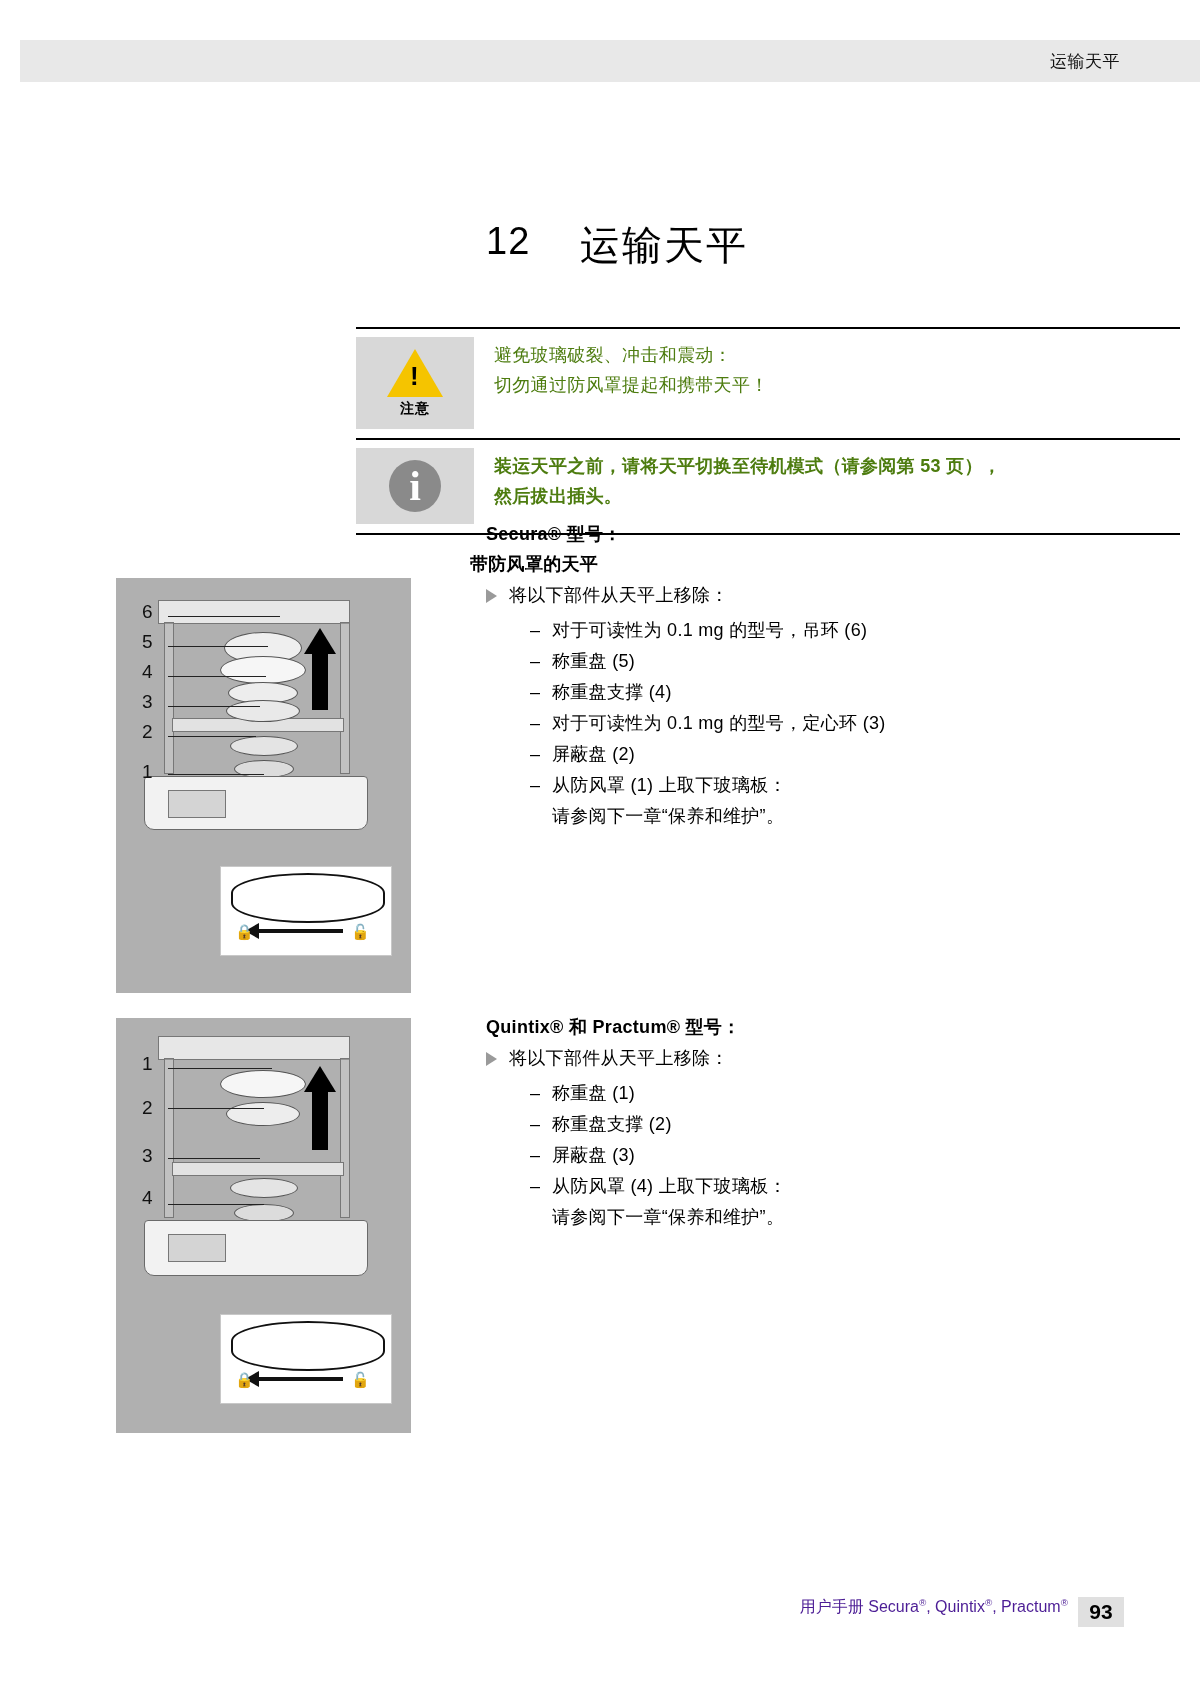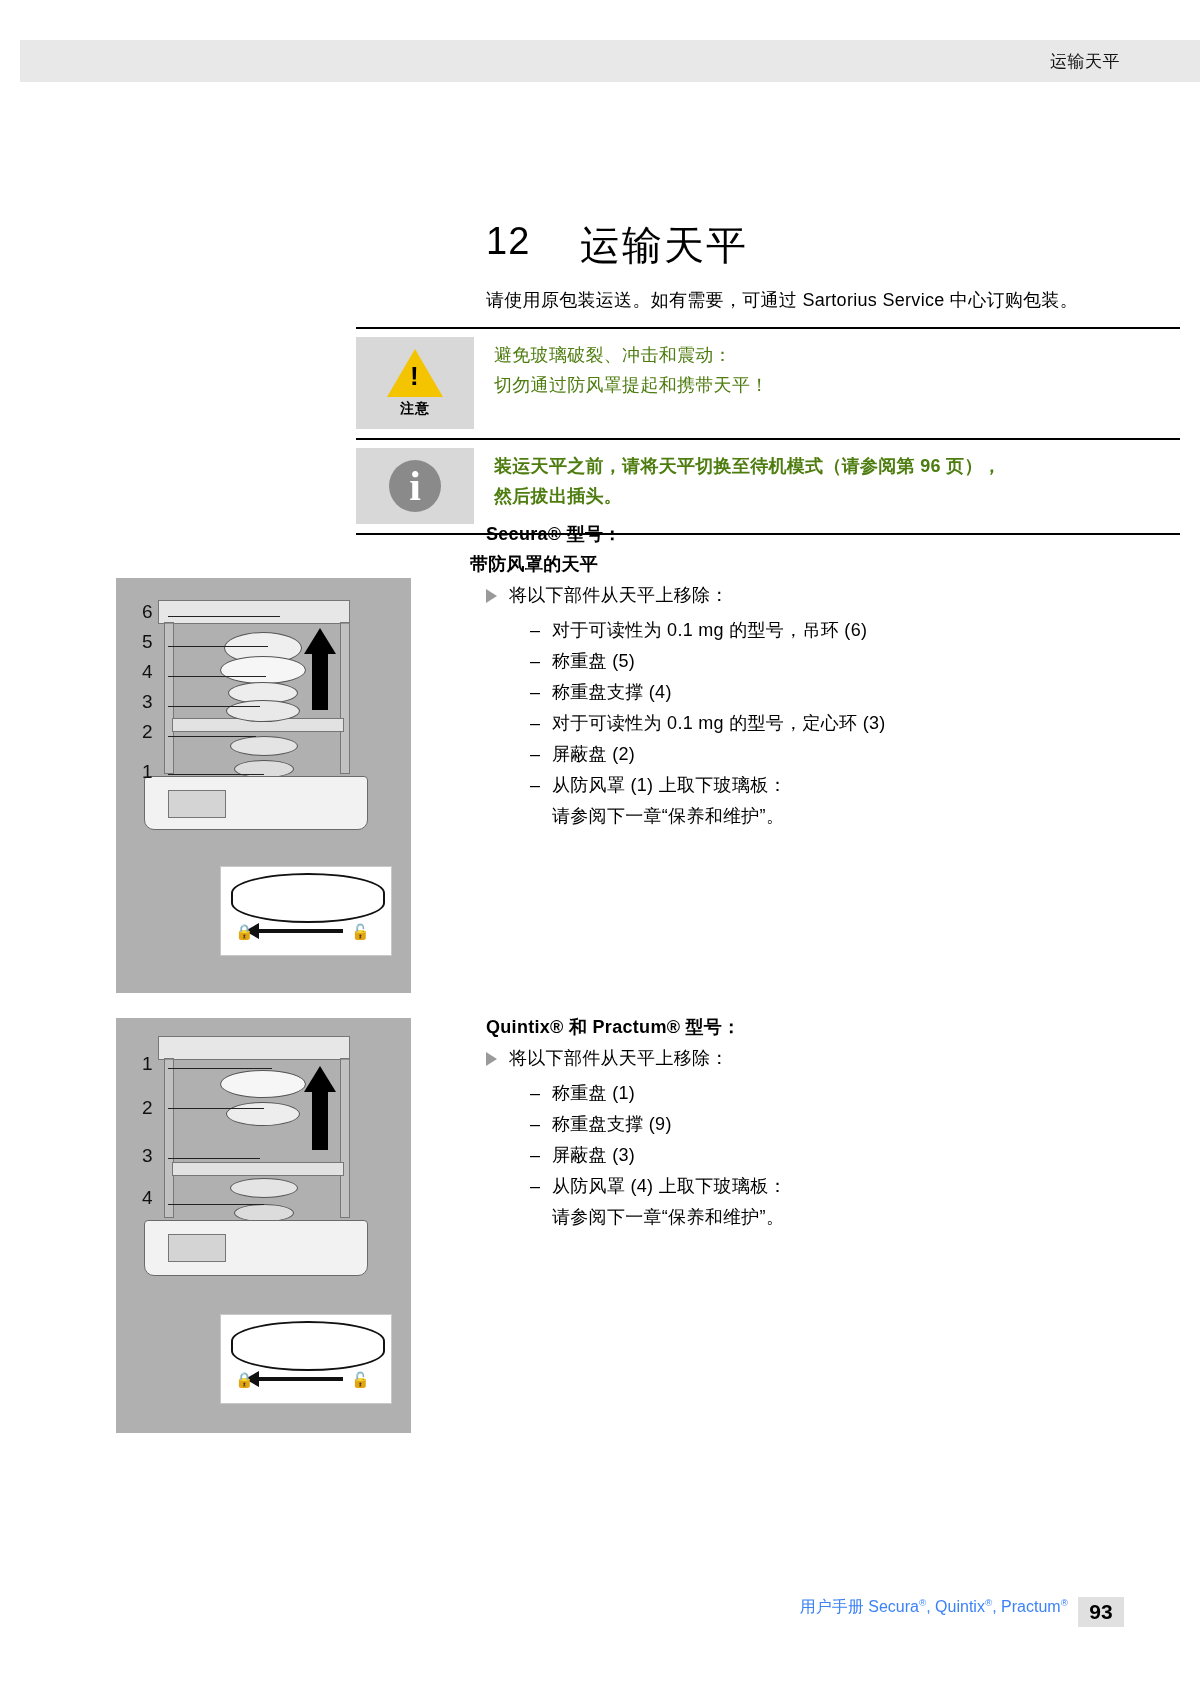--- a/index.html
+++ b/index.html
@@ -230,21 +230,21 @@
   .dash-list div { white-space: nowrap; }
   .dash { display: inline-block; width: 22px; }
   .indent2 { padding-left: 22px; }
 
   
   .footer-text {
     position: absolute;
     right: 152px;
     bottom: 79px;
     font-size: 16px;
-    color: #3b82f6;
+    color: #4c1d95;
   }
   .page-box {
     position: absolute;
     right: 96px;
     bottom: 70px;
     width: 46px;
     height: 30px;
     background: #e0e0e0;
     display: flex;
     align-items: center;
@@ -257,40 +257,39 @@
 </head>
 <body>
 
 <div class="page">
 
   <div class="header-bar"></div>
   <div class="header-title">运输天平</div>
 
   <div class="chapter-num">12</div>
   <div class="chapter-title">运输天平</div>
-  <div class="intro-line">请使用原包装运送。如有需要，可通过 Sartorius Service 中心订购包装。</div>
 
   <div class="rule r1"></div>
   <div class="rule r2"></div>
   <div class="rule r3"></div>
 
   <div class="icon-box warn">
     <div class="warn-tri"></div>
     <div class="warn-label">注意</div>
   </div>
   <div class="notice-text warn-text">
     <div>避免玻璃破裂、冲击和震动：</div>
     <div>切勿通过防风罩提起和携带天平！</div>
   </div>
 
   <div class="icon-box info">
     <div class="info-circle"></div>
   </div>
   <div class="notice-text info-text">
-    <div>装运天平之前，请将天平切换至待机模式（请参阅第 96 页），</div>
+    <div>装运天平之前，请将天平切换至待机模式（请参阅第 53 页），</div>
     <div>然后拔出插头。</div>
   </div>
 
   <div class="sec-head" style="left:466px; top:522px;">
     <span>Secura® 型号：</span>
   </div>
   <div class="sec-sub" style="left:450px; top:552px;">带防风罩的天平</div>
   <div class="bullet-row" style="left:466px; top:583px;">
     <span class="tri-bullet"></span><span>将以下部件从天平上移除：</span>
   </div>
@@ -346,21 +345,21 @@
   <div class="callout" style="left:122px; top:691px;">3</div>
   <div class="callout" style="left:122px; top:721px;">2</div>
   <div class="callout" style="left:122px; top:761px;">1</div>
 
   <div class="sec-head" style="left:466px; top:1015px;">Quintix® 和 Practum® 型号：</div>
   <div class="bullet-row" style="left:466px; top:1046px;">
     <span class="tri-bullet"></span><span>将以下部件从天平上移除：</span>
   </div>
   <div class="dash-list" style="left:510px; top:1078px;">
     <div><span class="dash">–</span><span>称重盘 (1)</span></div>
-    <div><span class="dash">–</span><span>称重盘支撑 (9)</span></div>
+    <div><span class="dash">–</span><span>称重盘支撑 (2)</span></div>
     <div><span class="dash">–</span><span>屏蔽盘 (3)</span></div>
     <div><span class="dash">–</span><span>从防风罩 (4) 上取下玻璃板：</span></div>
     <div class="indent2"><span>请参阅下一章“保养和维护”。</span></div>
   </div>
 
   <div class="figure fig2">
     <div class="bal-glass" style="left:42px; top:18px; width:190px; height:22px; background:#e7e7e7;"></div>
     <div class="bal-glass" style="left:48px; top:40px; width:8px; height:158px;"></div>
     <div class="bal-glass" style="left:224px; top:40px; width:8px; height:158px;"></div>
     <div class="bal-glass" style="left:56px; top:144px; width:170px; height:12px; background:#e2e2e2;"></div>

